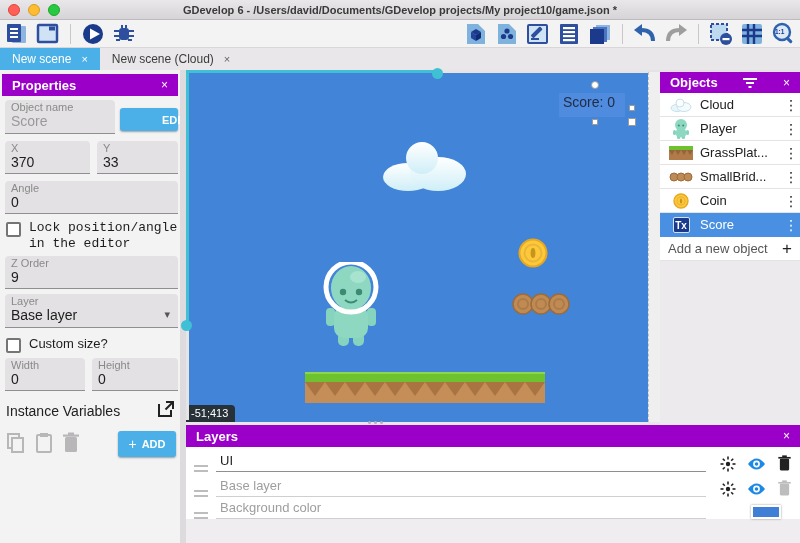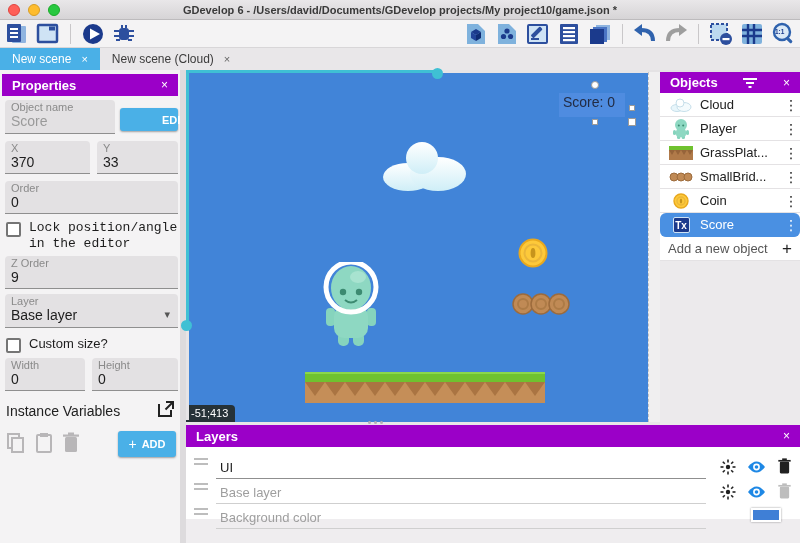--- a/index.html
+++ b/index.html
@@ -85,33 +85,33 @@
   .drag-dots i { width:3px; height:3px; border-radius:50%; background:#b5b3b5; }
 
   
   .objects { position:absolute; left:660px; top:2px; width:140px; height:353px; background:#eceaec; }
   .objects .panel-header { height:21px; gap:14px; }
   .obj-list { background:#fff; }
   .obj-row { display:flex; align-items:center; height:24px; padding:0 4px 0 8px;
     background:#fff; border-bottom:1px solid #e4e2e4; font-size:13px; color:#212121; }
   .obj-row .obj-ic { width:26px; display:flex; justify-content:center; flex:none; }
   .obj-row .obj-label { flex:1; padding-left:6px; white-space:nowrap; overflow:hidden; }
-  .obj-row.selected { background:#4a90e2; color:#fff; border-bottom-color:#4a90e2;border-radius:6px; }
+  .obj-row.selected { background:#4a90e2; color:#fff; border-bottom-color:#4a90e2; }
   .kebab { font-size:14px; color:inherit; width:12px; text-align:center; }
   .add-obj-row { display:flex; align-items:center; height:24px; padding:0 8px; background:#fff;
     font-size:13px; color:#555; border-bottom:1px solid #e4e2e4;}
   .add-obj-row .plus { margin-left:auto; font-size:17px; color:#212121; }
   .search-bar { position:absolute; left:0; bottom:1px; width:140px; height:20px; background:#fff;
     display:flex; align-items:center; padding:0 6px; }
   .search-input { border:none; outline:none; flex:1; font-size:13px; color:#212121; font-family:"Liberation Sans",sans-serif; background:transparent; width:90px;}
   .search-input::placeholder { color:#9e9e9e; }
 
   
   .layers { position:absolute; left:186px; top:355px; width:614px; height:148px; background:#efedef; }
-  .layer-row { display:flex; align-items:flex-start; height:25px; background:#fff; padding:11px 8px; }
+  .layer-row { display:flex; align-items:flex-end; height:25px; background:#fff; padding:0 8px; }
   .layer-row .drag { width:16px; flex:none; display:flex; flex-direction:column; gap:3px; }
   .layer-row .drag i { height:2px; background:#bdbdbd; width:14px; }
   .layer-name { width:490px; font-size:13px; padding:2px 4px 3px; border-bottom:1px solid #8f8f8f; margin-left:6px; }
   .layer-name.editable { color:#1d1d1d; }
   .layer-name.muted { color:#9e9e9e; border-bottom-color:#cfcfcf; }
   .layer-icons { display:flex; align-items:center; gap:11px; margin-left:14px; }
   .swatch { width:30px; height:14px; background:#3f7fd6; border:2px solid #fff; box-shadow:0 0 2px rgba(0,0,0,.4); }
   .layers-footer { position:absolute; right:4px; bottom:3px; }
   .addlayer-btn { width:88px; height:20px; font-size:10px; }
 
@@ -280,21 +280,21 @@
       <div class="field" style="left:5px; top:71px; width:85px; height:33px;">
         <span class="lbl">X</span>
         <span class="val">370</span>
       </div>
       <div class="field" style="left:97px; top:71px; width:81px; height:33px;">
         <span class="lbl">Y</span>
         <span class="val">33</span>
       </div>
 
       <div class="field" style="left:5px; top:111px; width:173px; height:33px;">
-        <span class="lbl">Order</span>
+        <span class="lbl">Angle</span>
         <span class="val">0</span>
       </div>
 
       <div class="checkrow" style="left:6px; top:150px; width:172px;font-family:Liberation Mono, monospace;">
         <span class="checkbox"></span>
         <span class="checklabel">Lock position/angle in the editor</span>
       </div>
 
       <div class="field" style="left:5px; top:186px; width:173px; height:33px;">
         <span class="lbl">Z Order</span>

